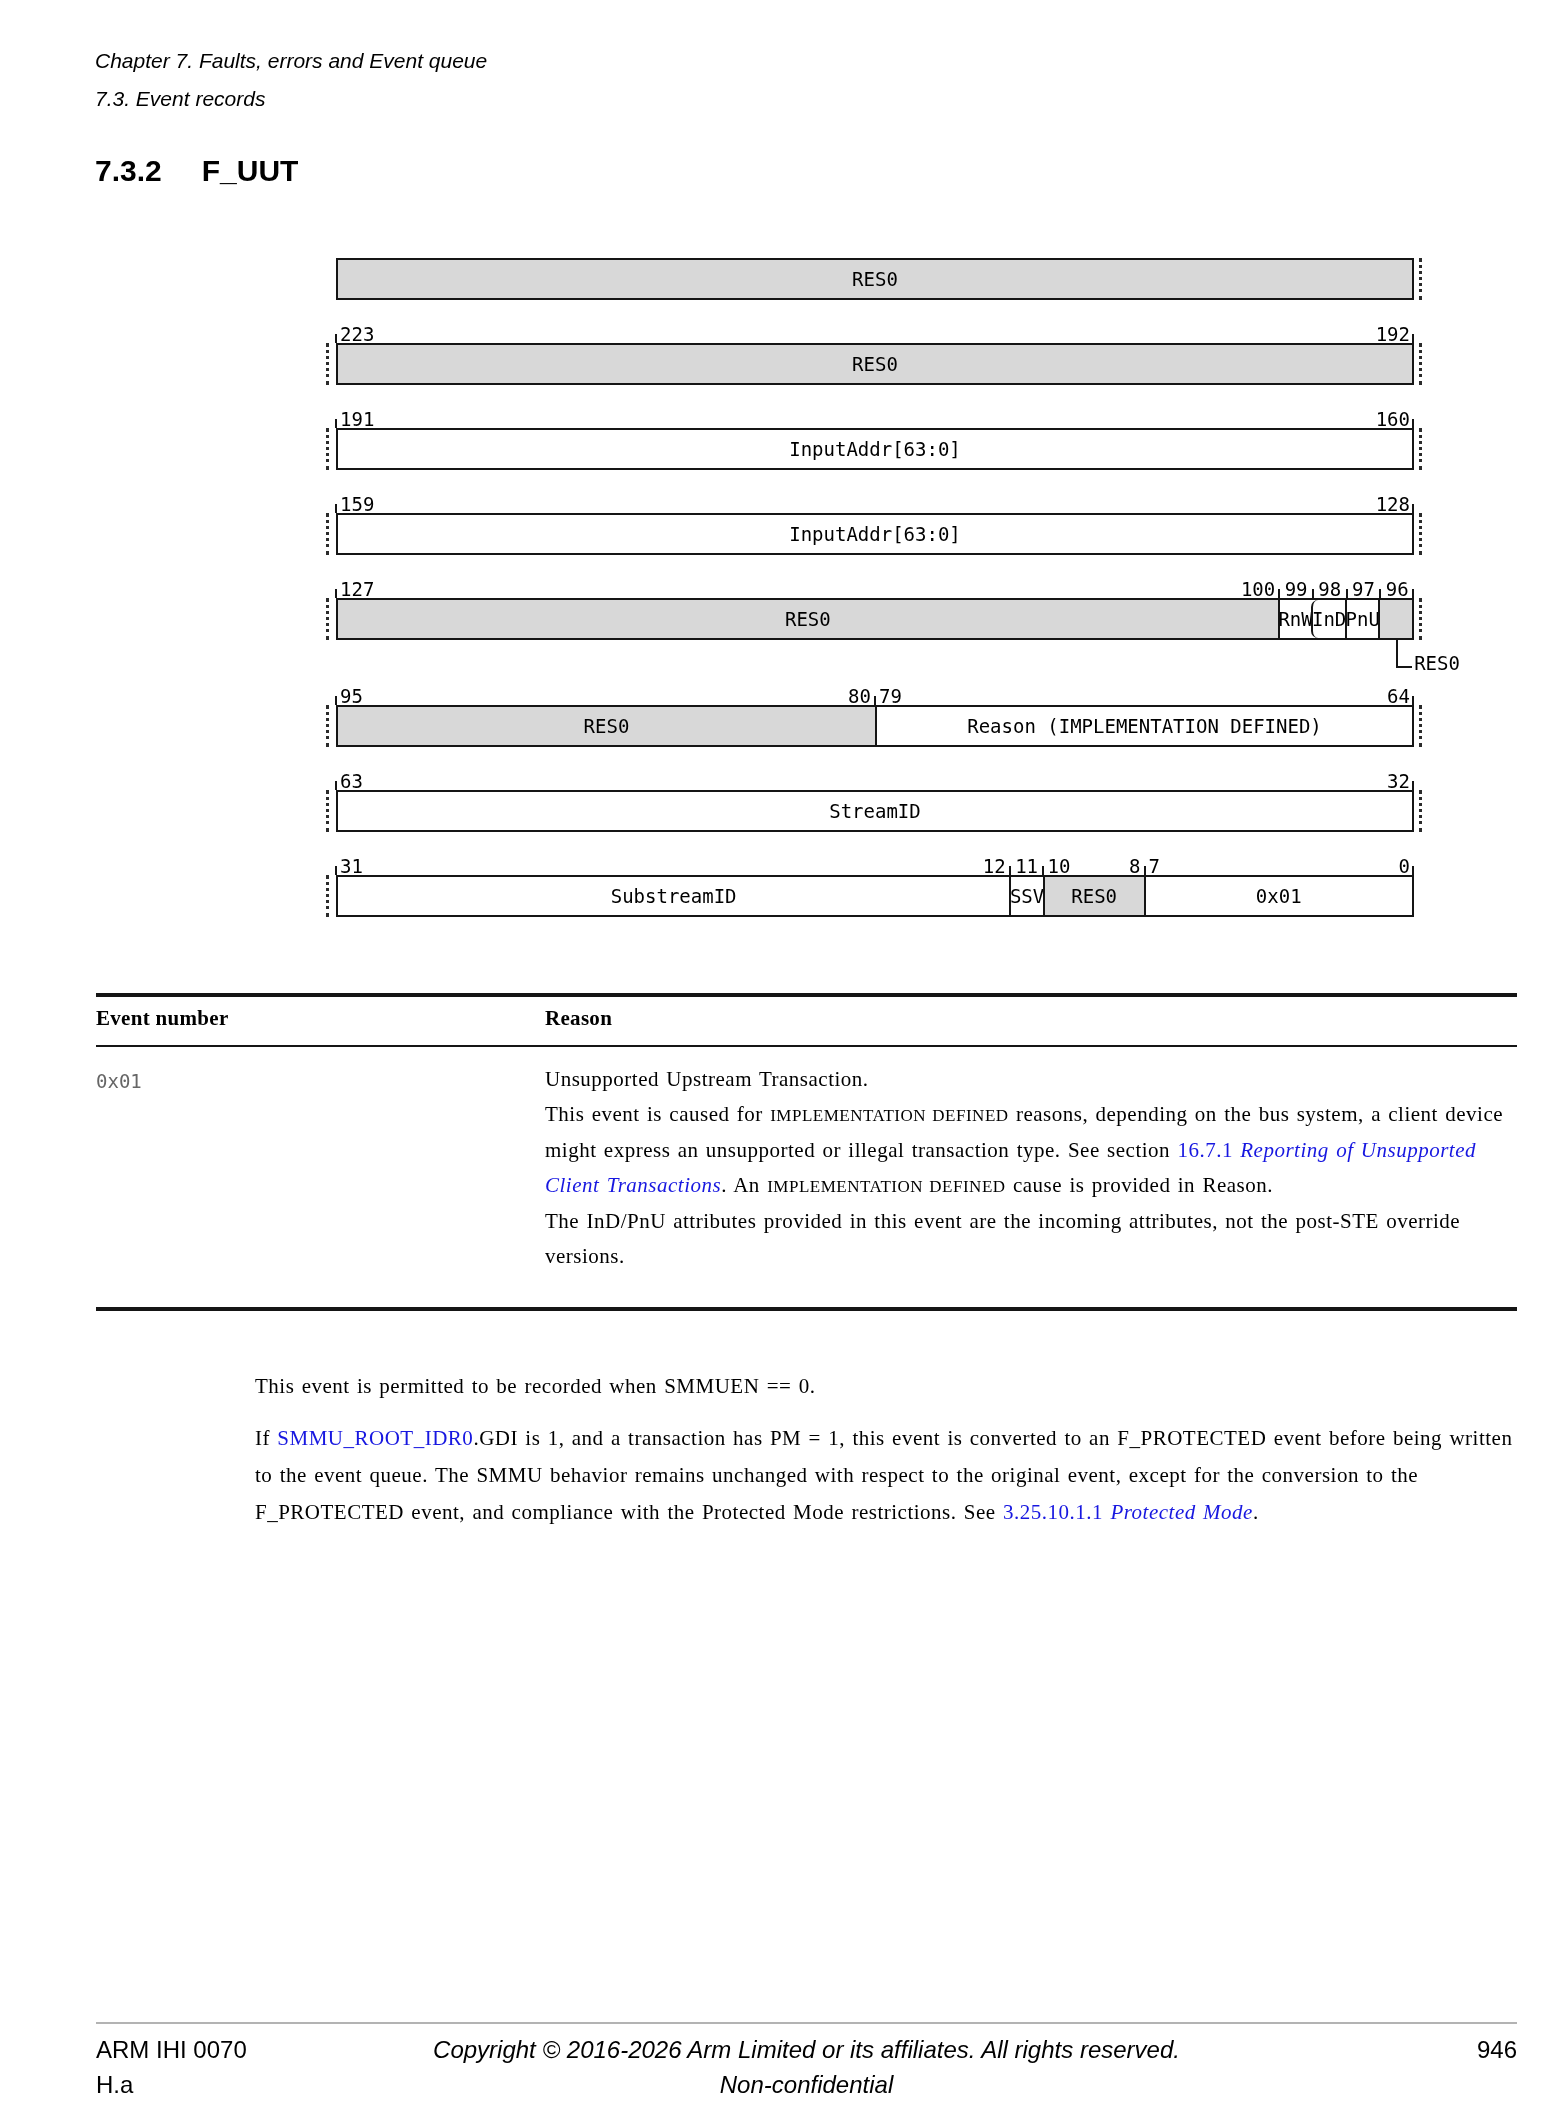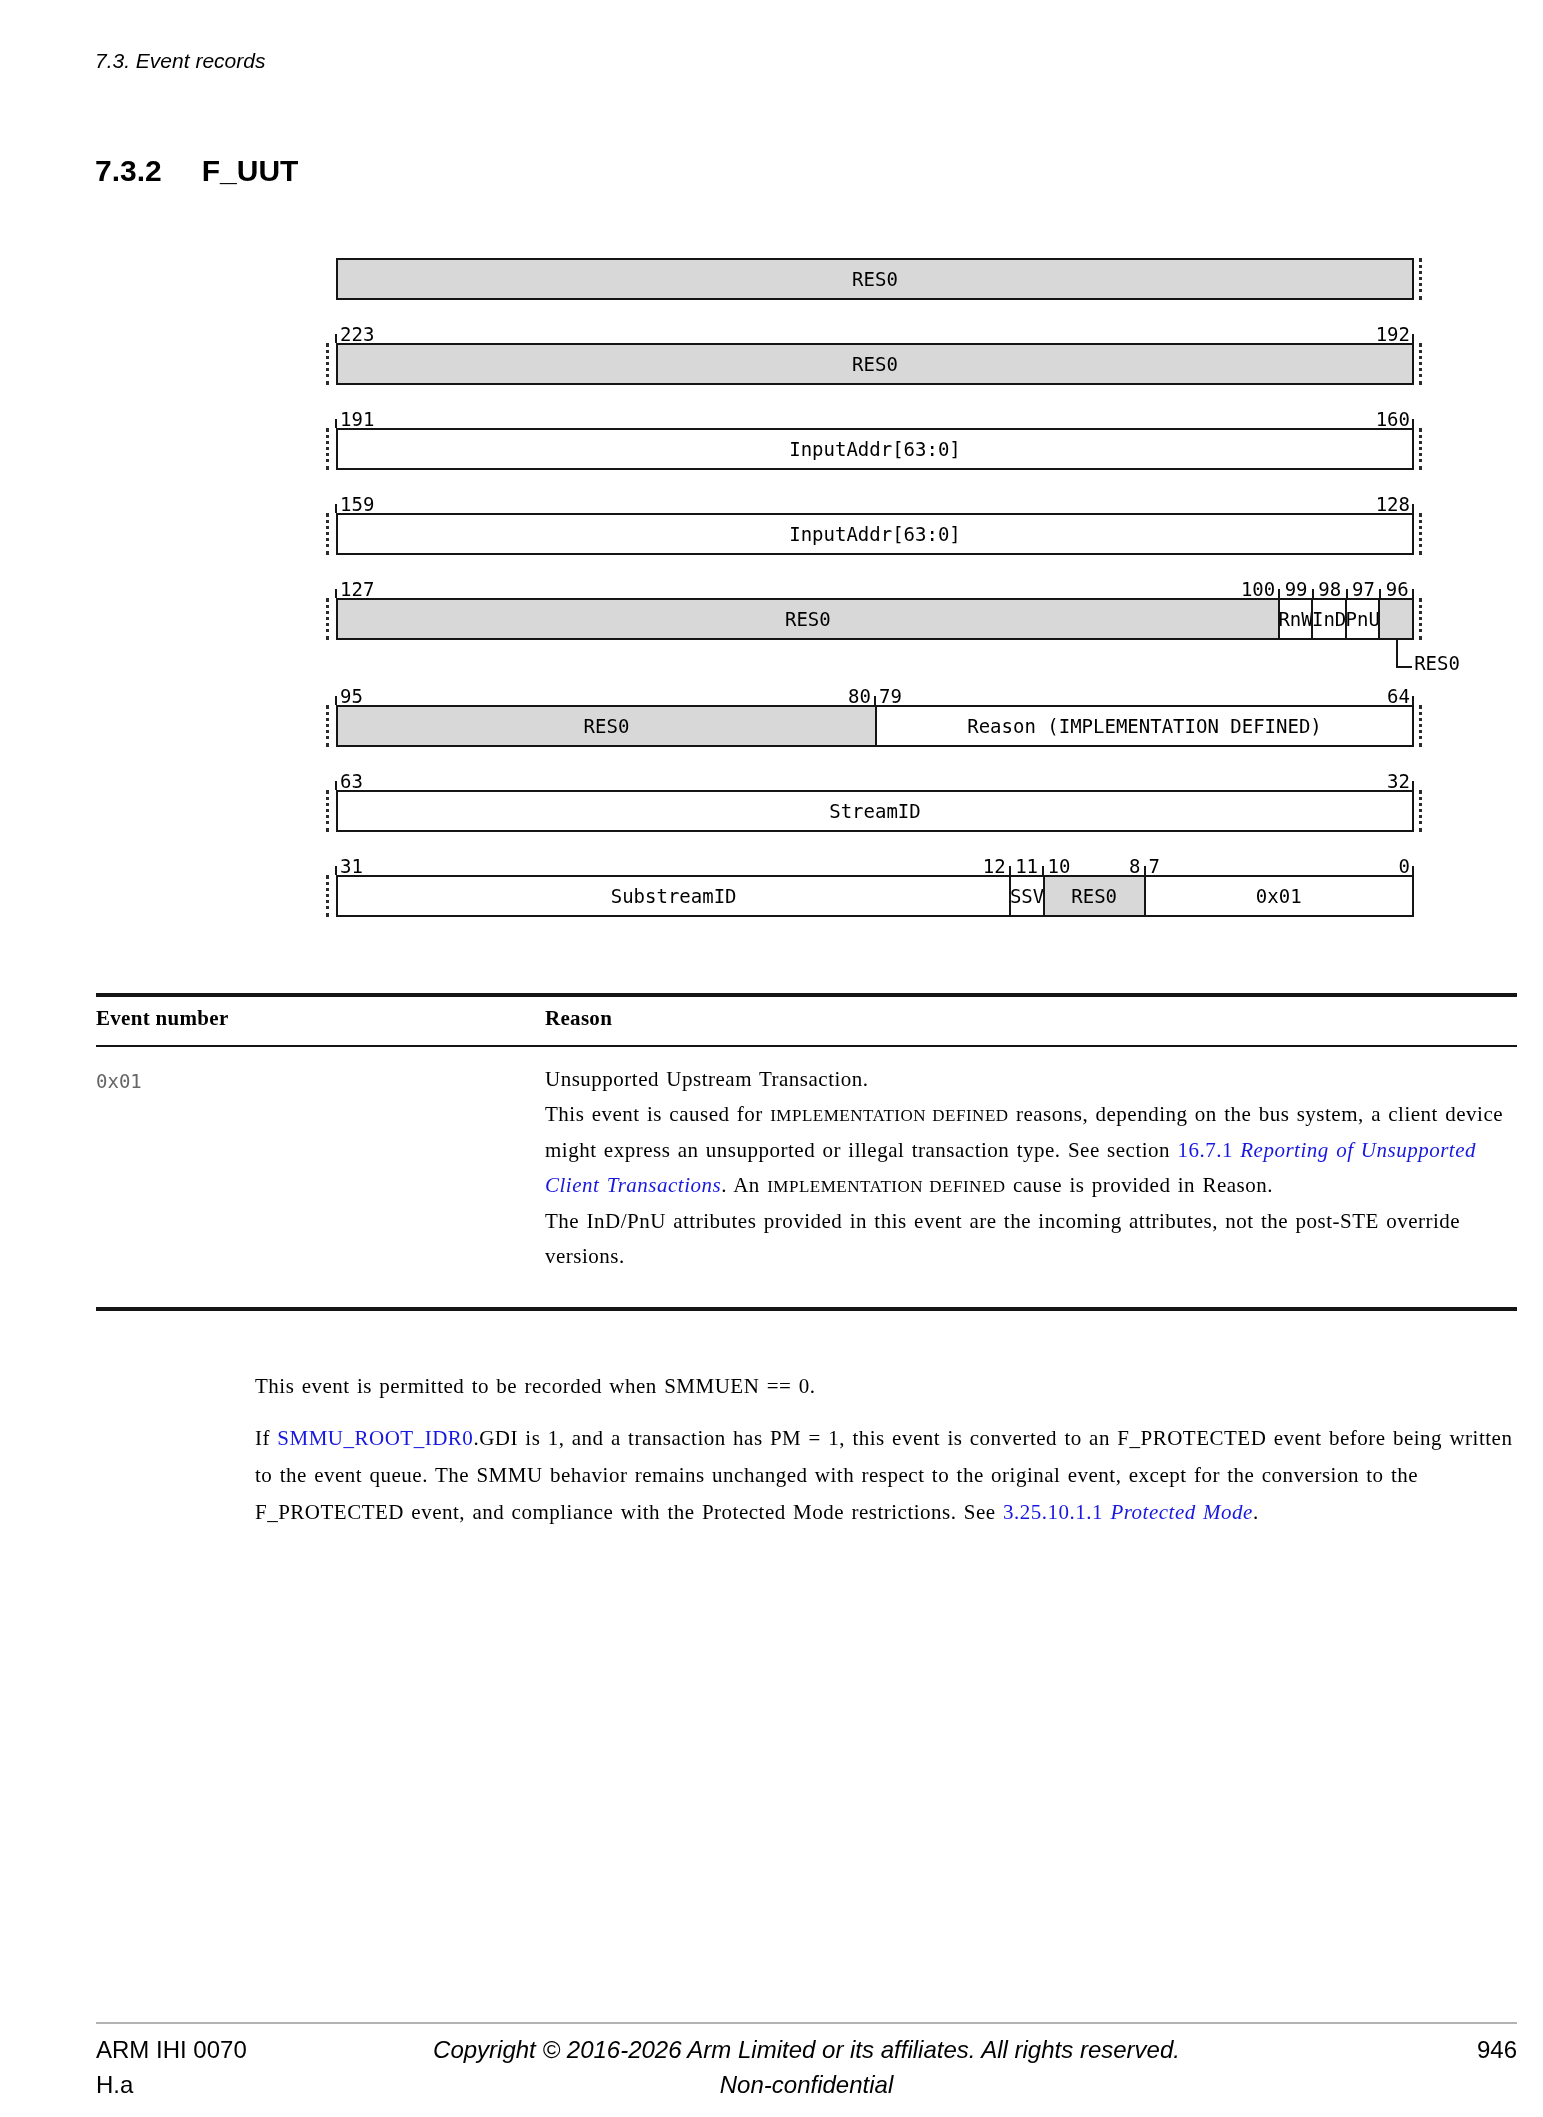--- a/index.html
+++ b/index.html
@@ -50,20 +50,21 @@
   
   .foot{position:absolute;font-family:"Liberation Sans",sans-serif;font-size:24px;}
   .foot.it{font-style:italic;}
 </style>
 </head>
 <body>
 
 <div class="page">
 
   <div class="abs runhdr">
+    <div>Chapter 7.  Faults, errors and Event queue</div>
     <div>7.3.  Event records</div>
   </div>
 
   <div class="abs secheading">
     <span class="num">7.3.2</span><span>F_UUT</span>
   </div>
 
   <div>
       <div class="bitrow" style="top: 232px;">
         <div class="bbox">
@@ -123,21 +124,21 @@
           <div class="blabel" style="left: 89.0625%; transform: translateX(-50%);">99</div>
           <div class="blabel" style="left: 92.1875%; transform: translateX(-50%);">98</div>
           <div class="blabel" style="left: 95.3125%; transform: translateX(-50%);">97</div>
           <div class="blabel" style="left: 98.4375%; transform: translateX(-50%);">96</div>
         </div>
         <div class="elbow" style="left: calc(98.4375% - 1px);"></div>
         <div class="elbow-label" style="left: calc(98.4375% + 17px);">RES0</div>
         <div class="bbox">
           <div class="bcell gray" style="width: 87.5%;">RES0</div>
           <div class="bcell bl" style="width: 3.125%;">RnW</div>
-          <div class="bcell bl" style="width: 3.125%;">InD</div>
+          <div class="bcell bl" style="width: 3.125%; border-radius: 7px;">InD</div>
           <div class="bcell bl" style="width: 3.125%;">PnU</div>
           <div class="bcell gray bl" style="width: 3.125%;"></div>
         </div>
         <div class="dot dotl"></div>
         <div class="dot dotr"></div>
       </div>
       <div class="bitrow" style="top: 679px;">
         <div class="strip">
           <div class="tick" style="left: calc(0% - 1px);"></div>
           <div class="tick" style="left: calc(50% - 1px);"></div>

